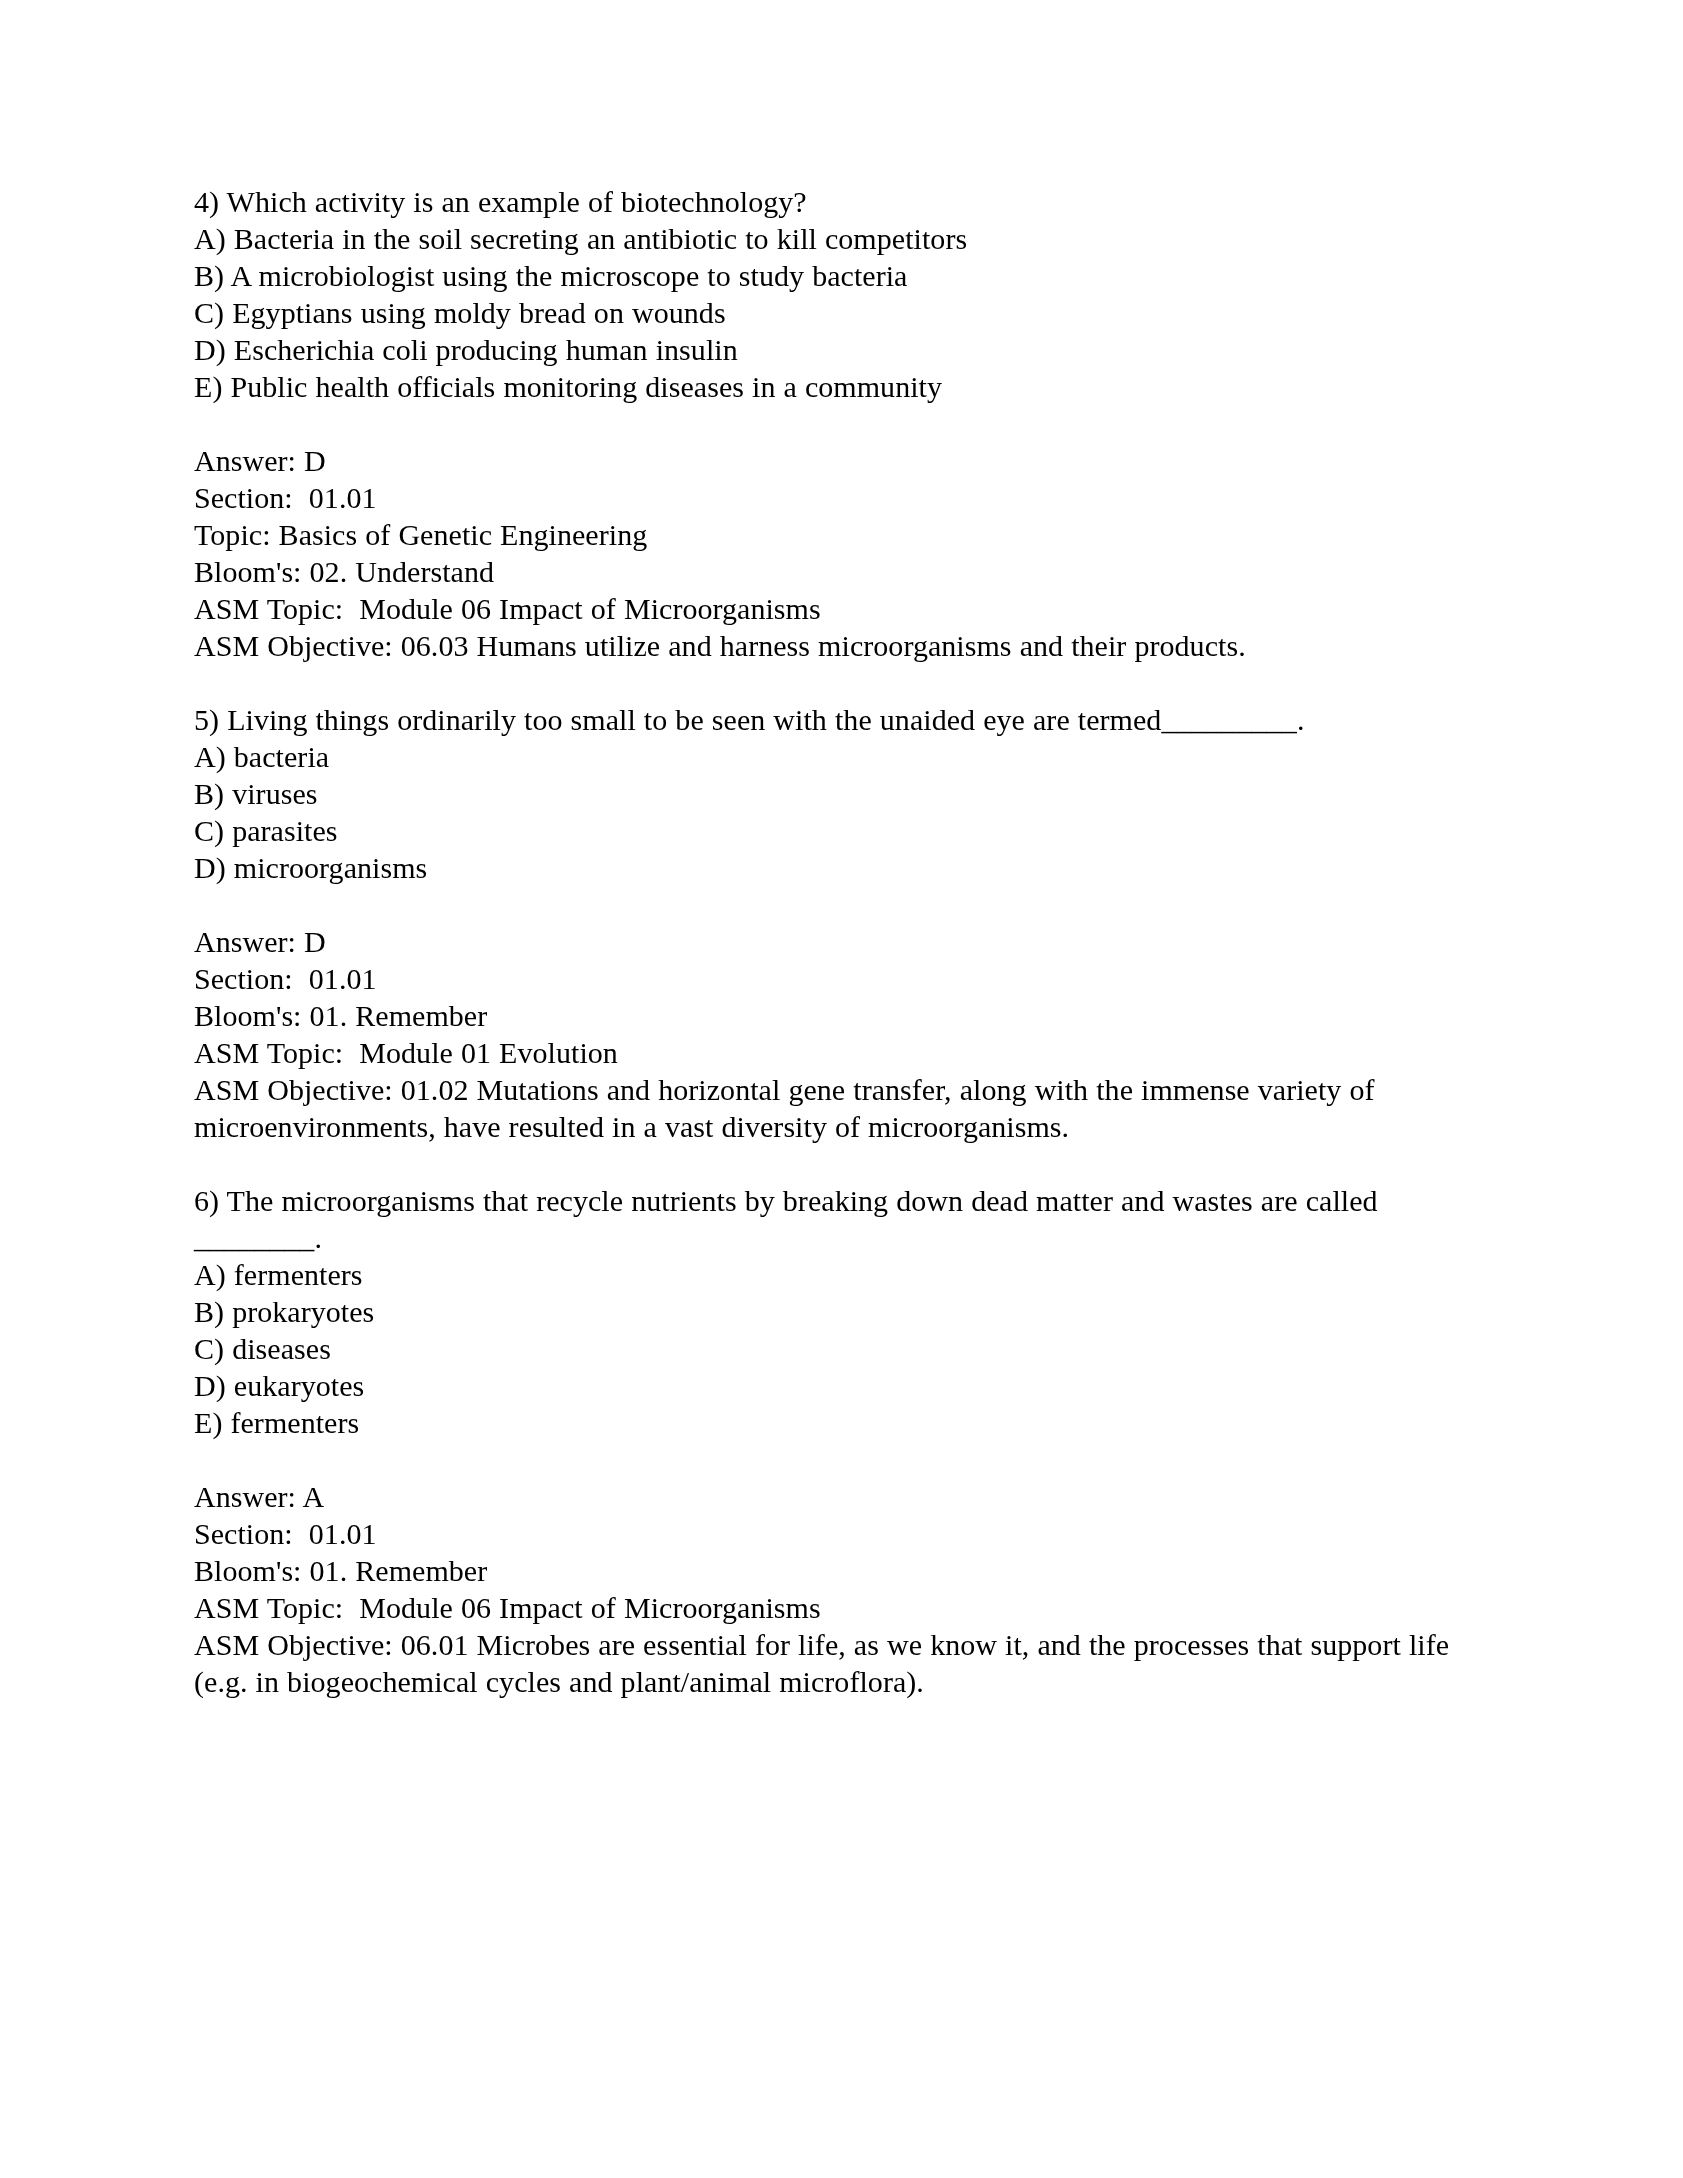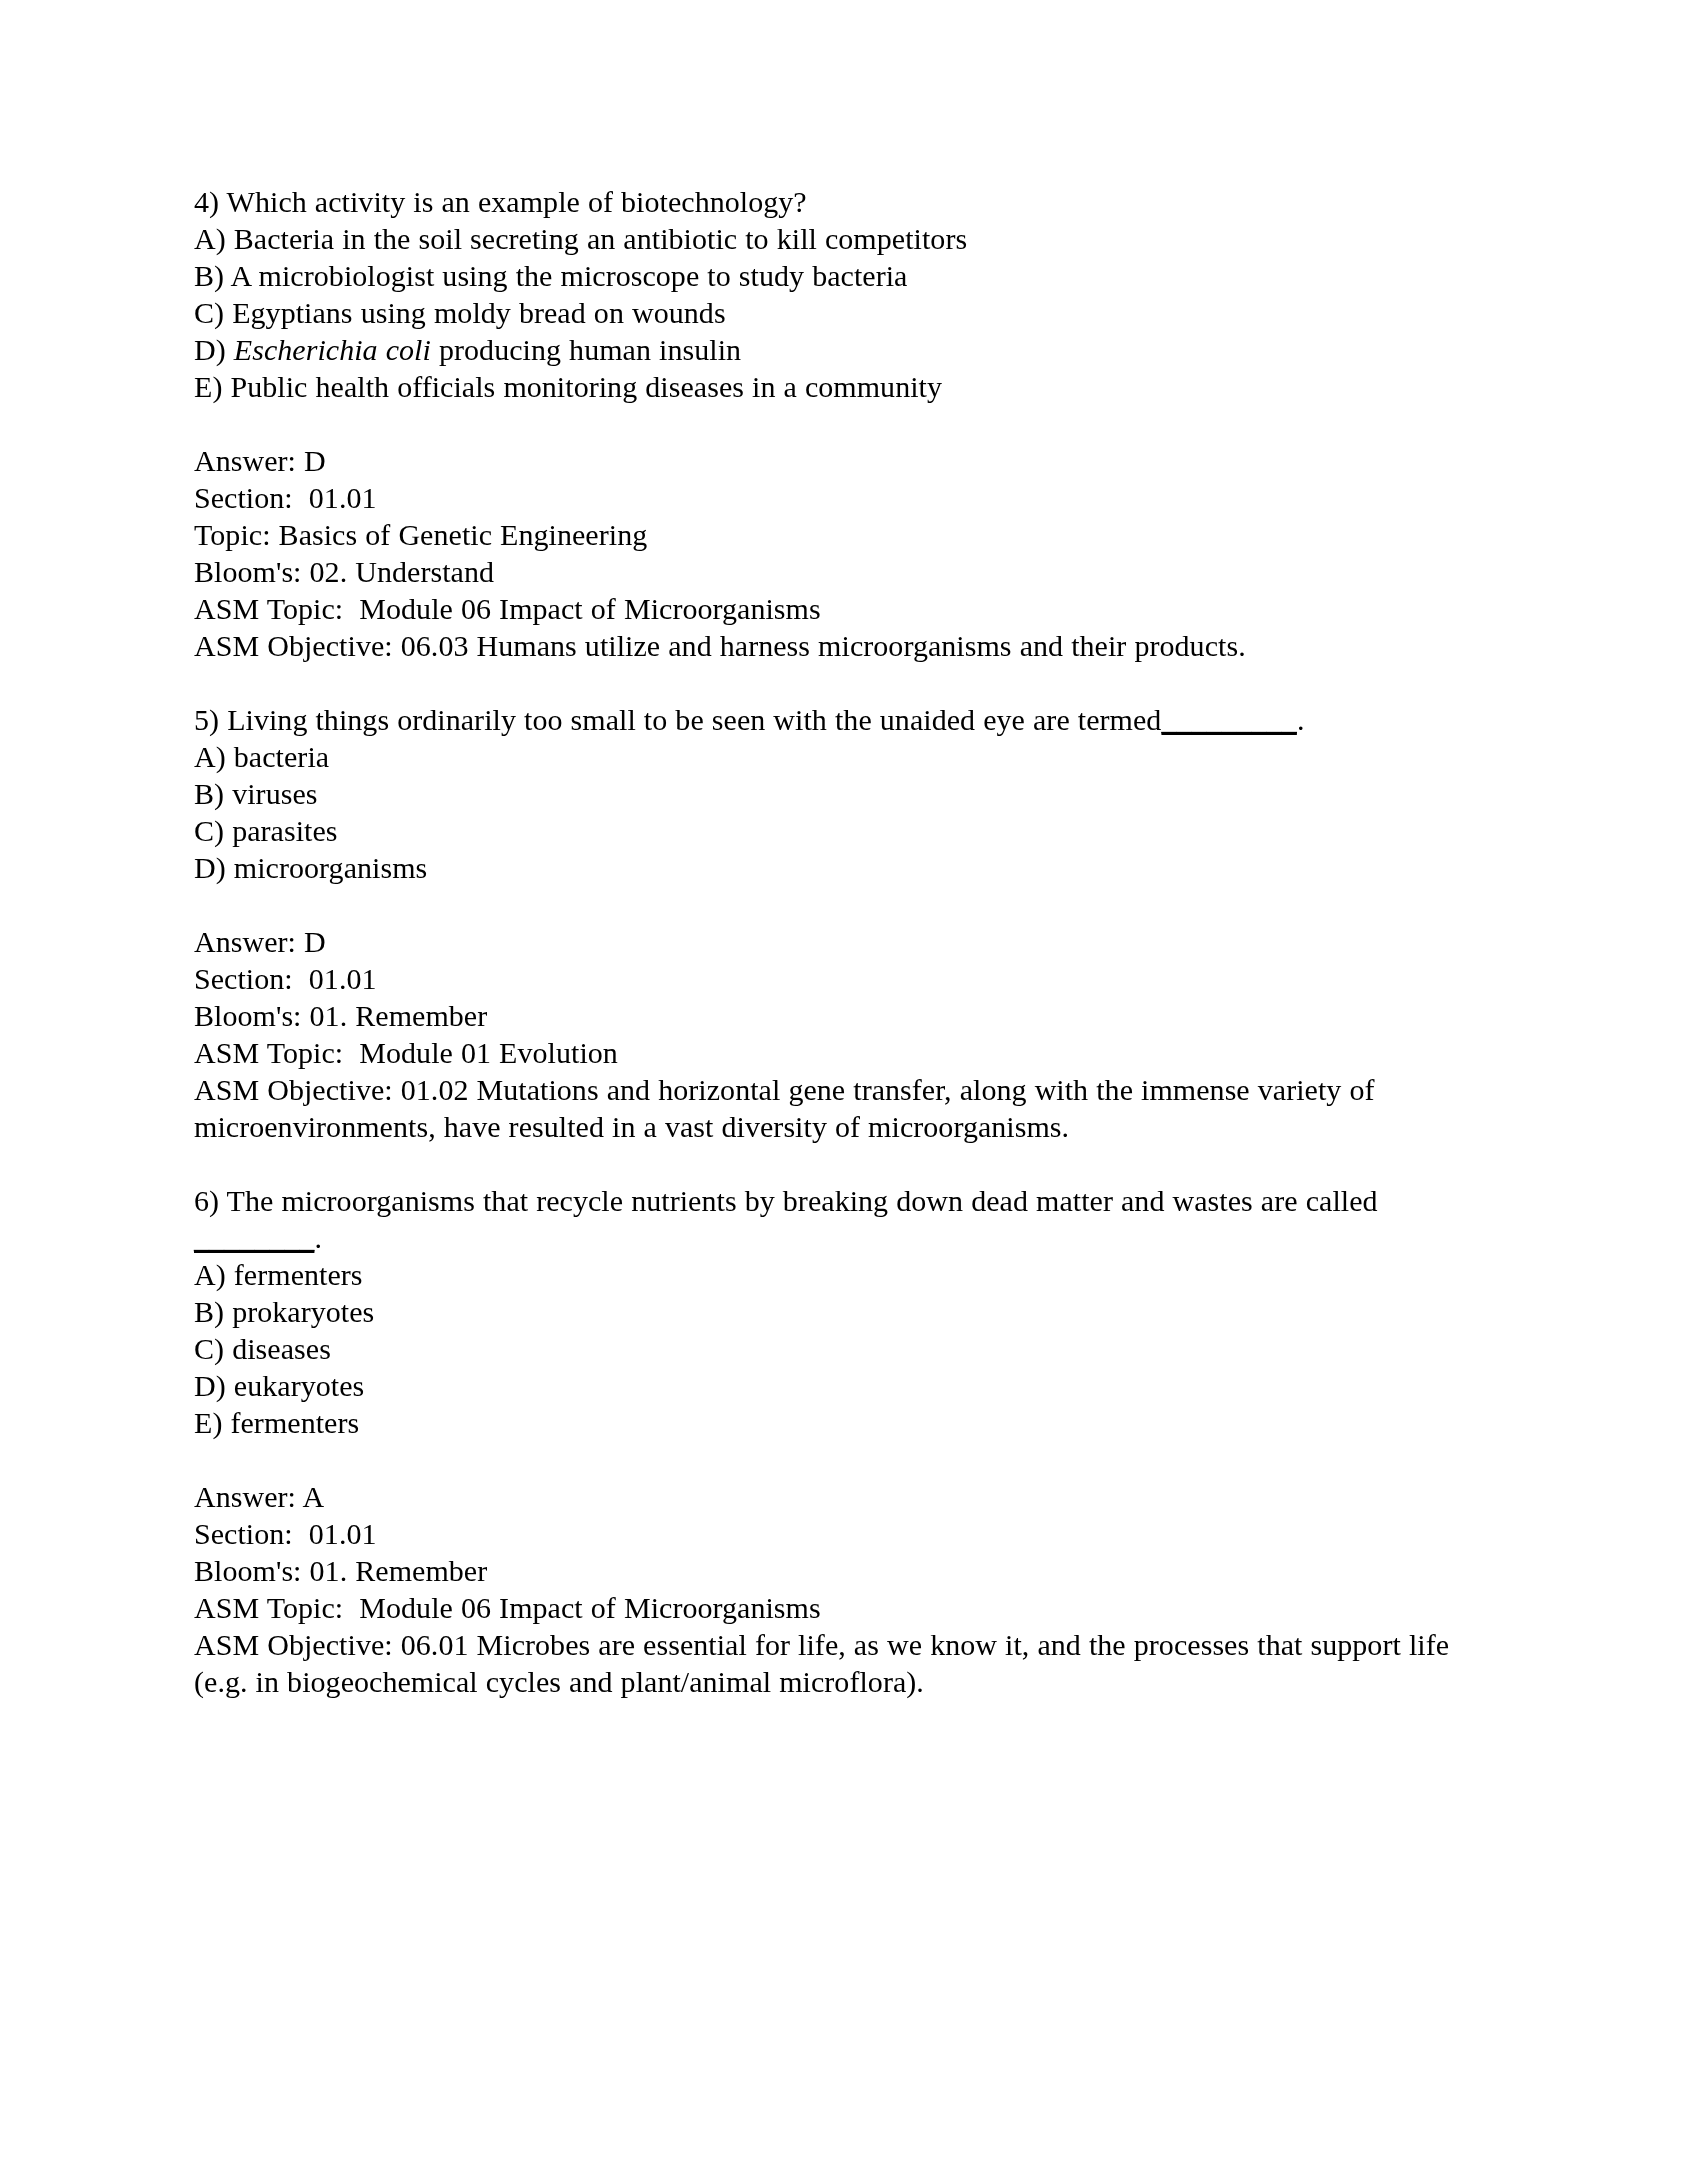--- a/index.html
+++ b/index.html
@@ -36,24 +36,22 @@
     white-space: pre-wrap;
     word-spacing: 0.5px;
   }
   .line.wrap {
     white-space: normal;
   }
   .spacer {
     height: 37px;
   }
   .italic {
-    font-style: italic;
   }
   .blank {
-    text-decoration: underline;
     text-underline-offset: 2px;
   }
 </style>
 </head>
 <body>
 
 <div class="page">
   <div class="content">
 
     <div class="qblock">

